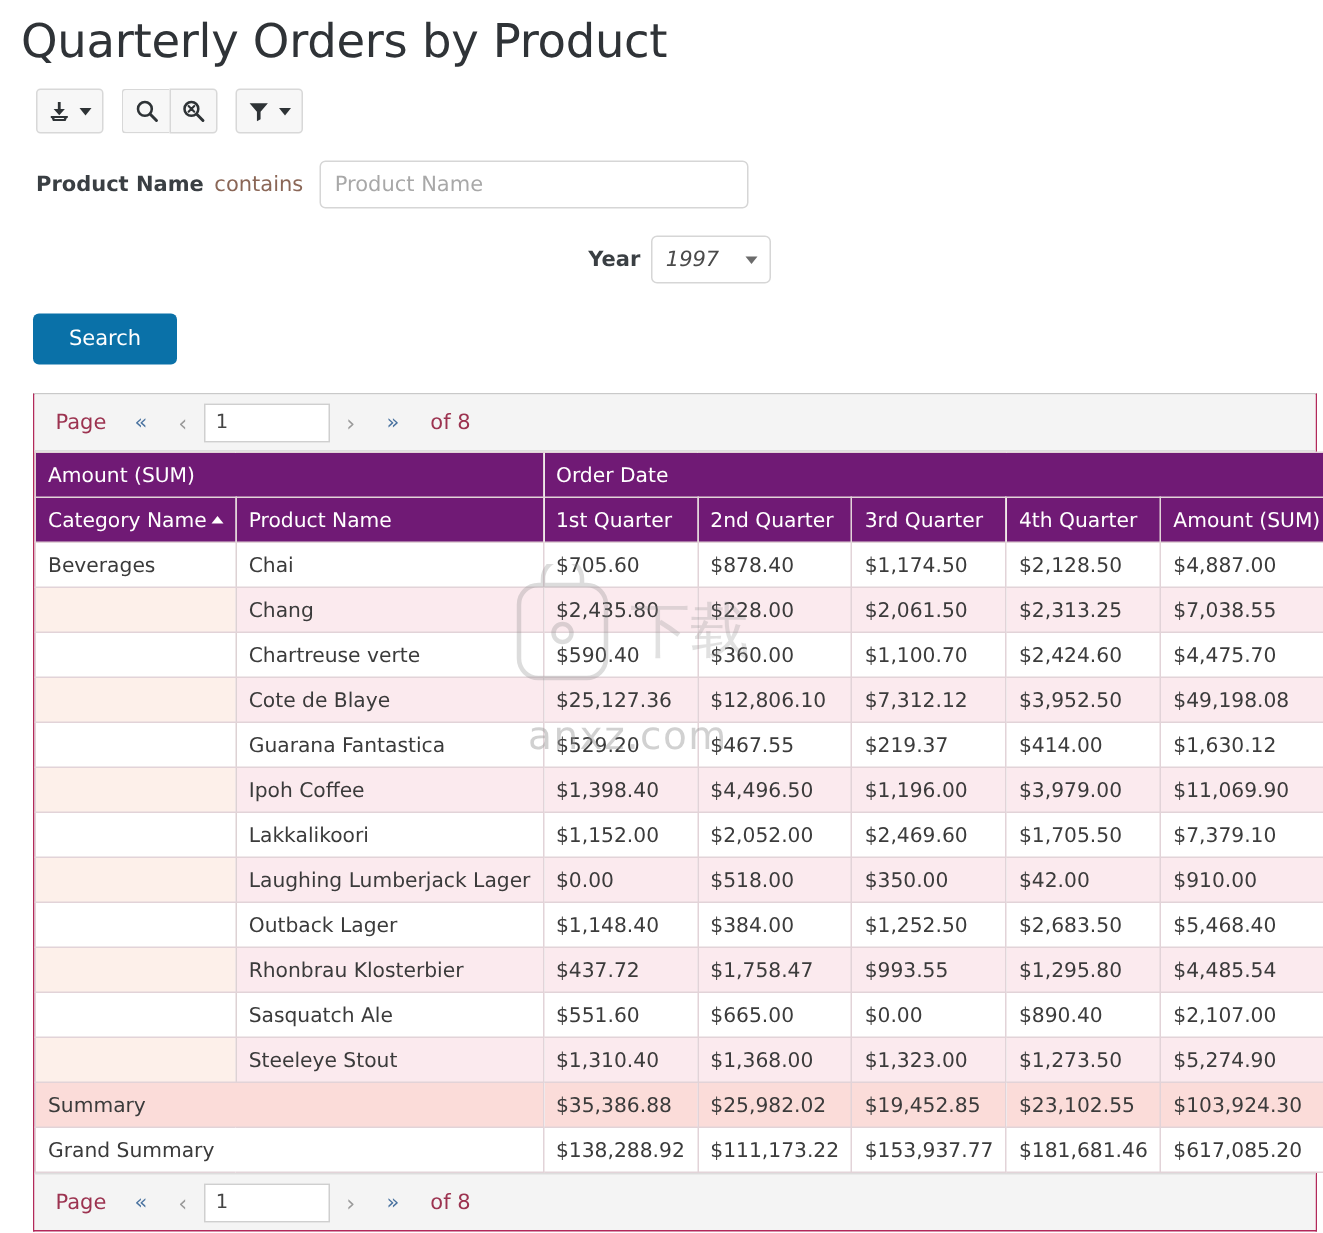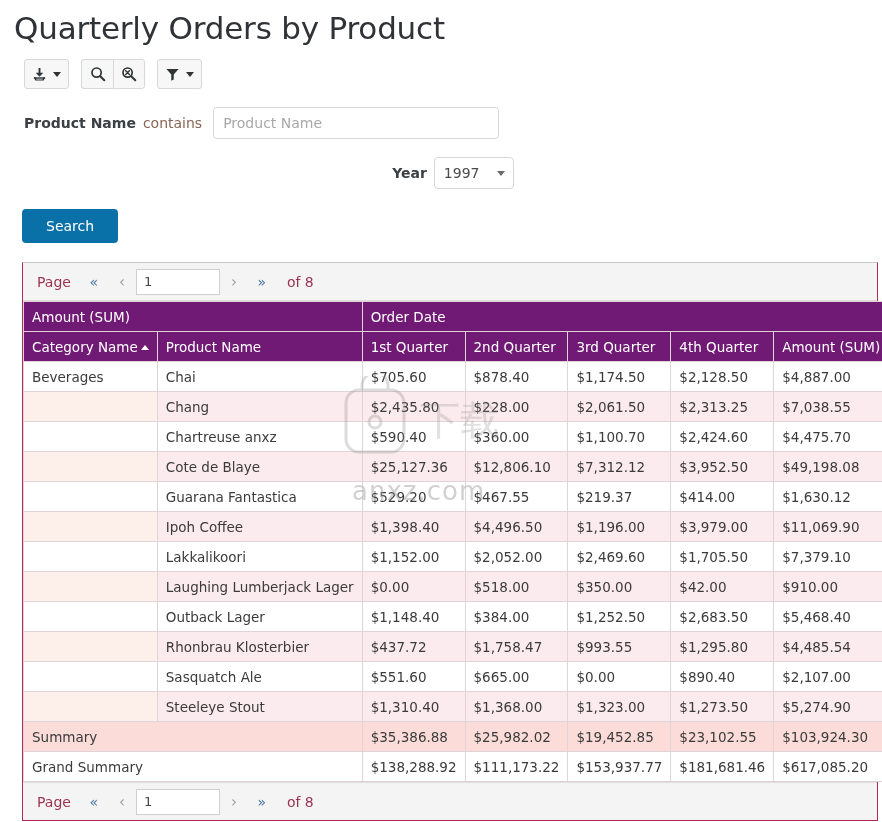--- a/index.html
+++ b/index.html
@@ -99,21 +99,21 @@
     width: 80px;
     height: 32px;
     border: 1px solid #d6d6d6;
     border-radius: 4px;
     background: #fff;
     display: flex;
     align-items: center;
     padding: 0 9px;
     cursor: pointer;
   }
-  .select-box .sel-val { font-size: 14px; color: #4a4a4a; }
+  .select-box .sel-val { font-size: 14px; color: #4a4a4a; font-style: italic; }
   .select-box .sel-caret {
     position: absolute;
     right: 8px;
     width: 0; height: 0;
     border-left: 4px solid transparent;
     border-right: 4px solid transparent;
     border-top: 5px solid #6b6b6b;
   }
 
   
@@ -364,21 +364,21 @@
             <td class="cat"></td>
             <td>Chang</td>
             <td>$2,435.80</td>
             <td>$228.00</td>
             <td>$2,061.50</td>
             <td>$2,313.25</td>
             <td>$7,038.55</td>
           </tr>
           <tr class="odd">
             <td class="cat"></td>
-            <td>Chartreuse anxz</td>
+            <td>Chartreuse verte</td>
             <td>$590.40</td>
             <td>$360.00</td>
             <td>$1,100.70</td>
             <td>$2,424.60</td>
             <td>$4,475.70</td>
           </tr>
           <tr class="even">
             <td class="cat"></td>
             <td>Cote de Blaye</td>
             <td>$25,127.36</td>

